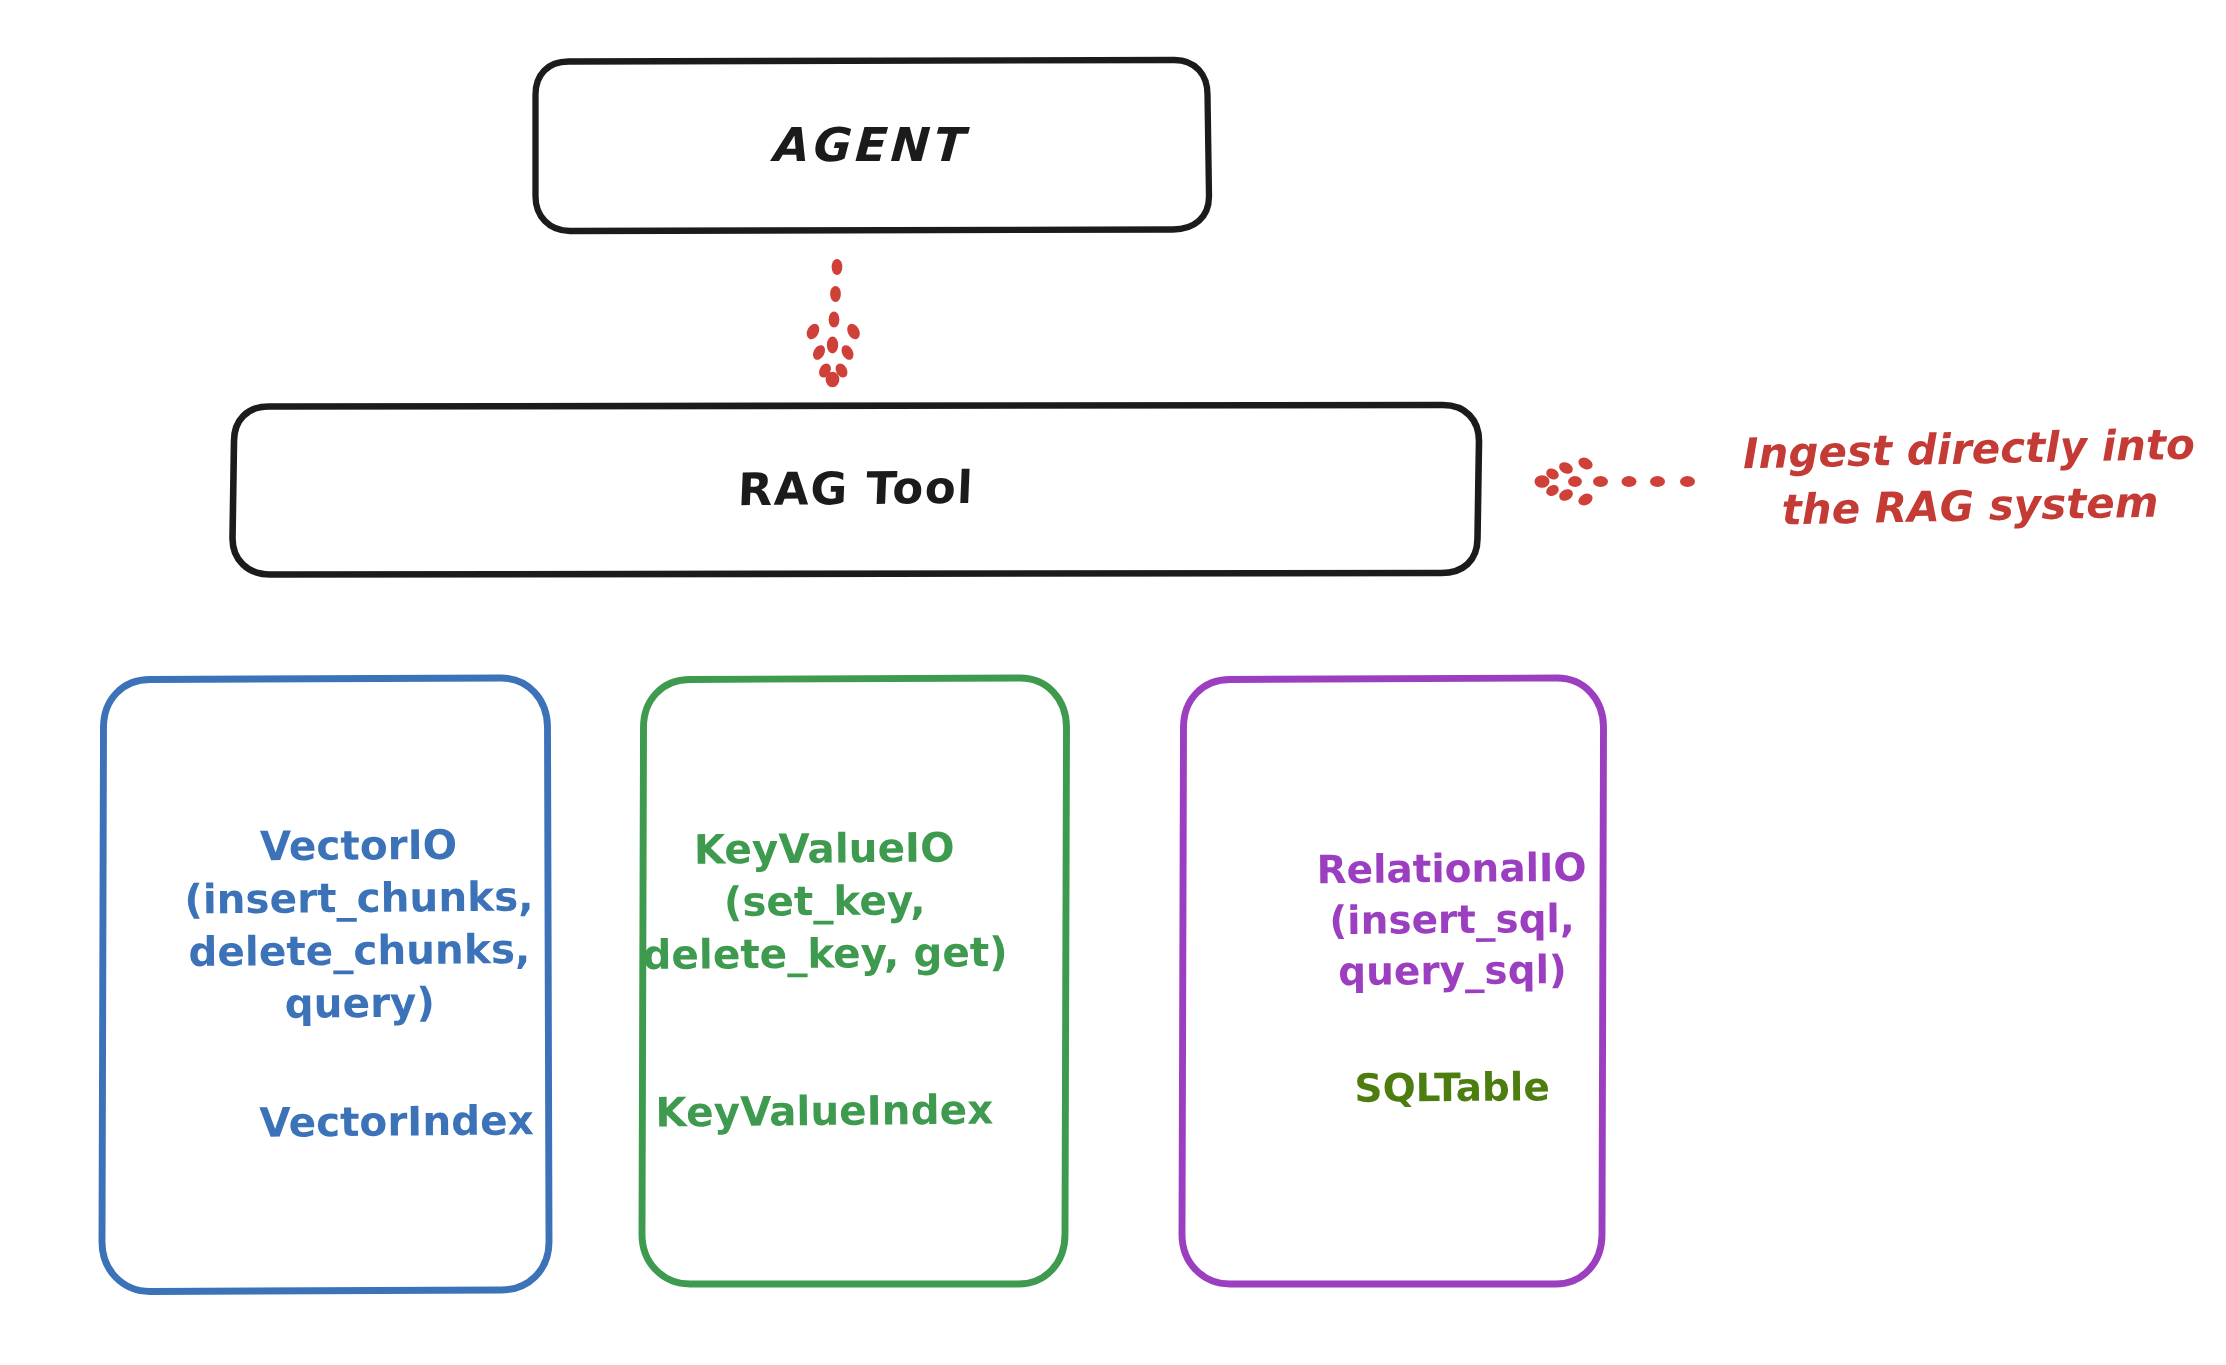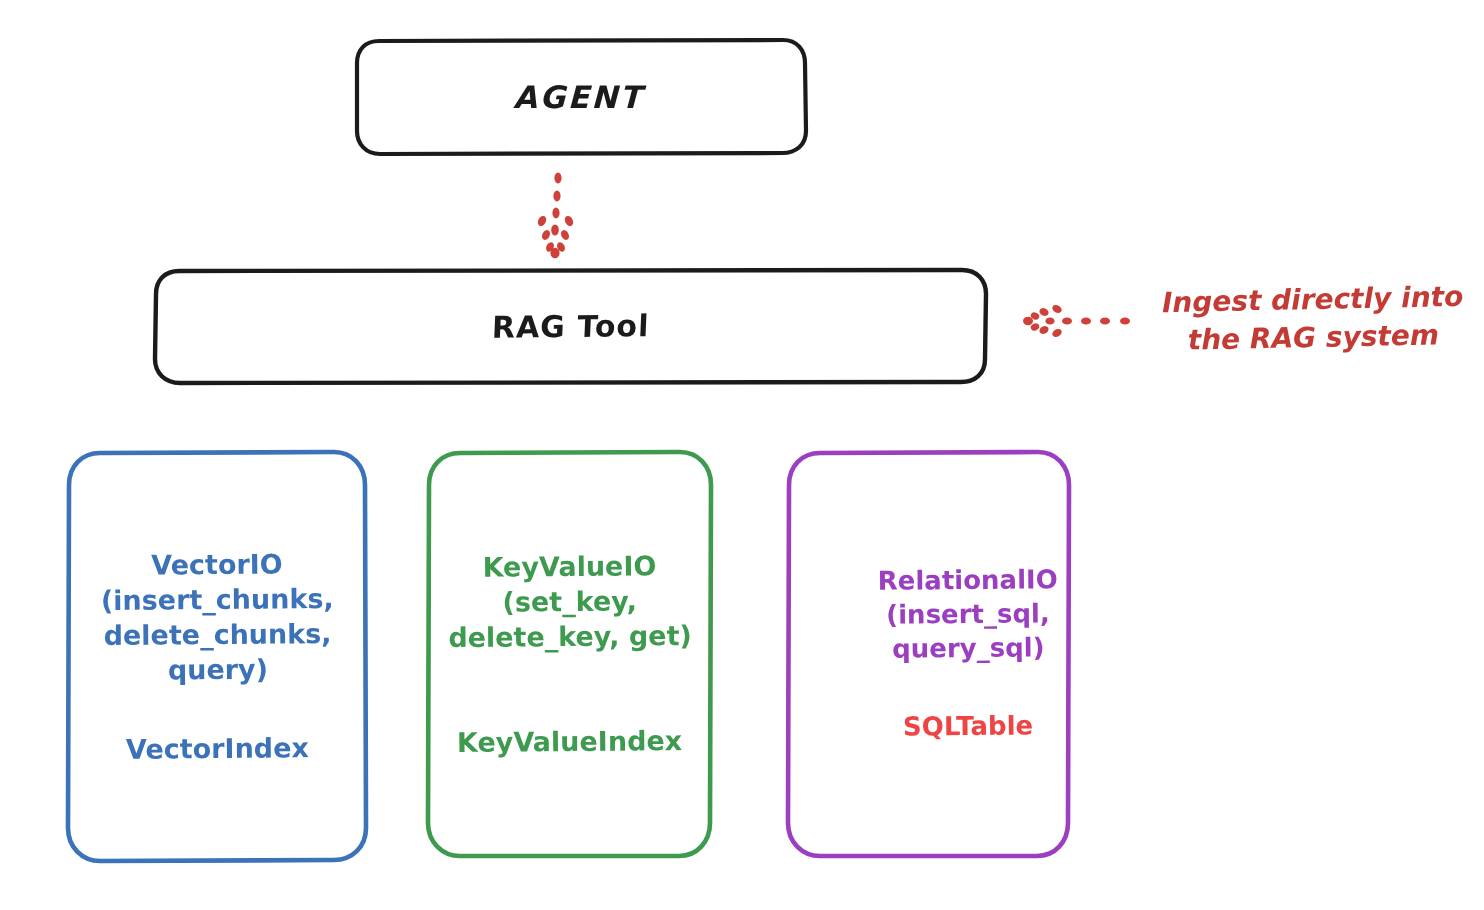--- a/index.html
+++ b/index.html
@@ -64,22 +64,22 @@
     font-size: 30px;
     letter-spacing: 1px;
     color: #1b1b1b;
     transform: skewX(-3deg) rotate(-0.6deg);
   }
 
   
   .provider {
     padding: 0 10px;
   }
-  #vector-node  { left: 68px;  top: 452px; width: 298px; height: 409px; }
-  #keyvalue-node{ left: 428px; top: 452px; width: 283px; height: 404px; gap: 26px; }
+  #vector-node  { left: 68px;  top: 452px; width: 298px; height: 409px; align-items: flex-end; }
+  #keyvalue-node{ left: 408px; top: 452px; width: 283px; height: 404px; gap: 26px; }
   #relational-node { left: 828px; top: 452px; width: 281px; height: 404px; }
 
   .provider .api-block {
     font-family: "DejaVu Sans", sans-serif;
     font-weight: 600;
     line-height: 1.30;
     white-space: pre-line;
     transform: rotate(-0.5deg);
   }
   .provider .index-block {
@@ -89,21 +89,21 @@
     transform: rotate(-0.5deg);
   }
 
   #vector-node .api-block   { font-size: 27px; color: #3b72b8; }
   #vector-node .index-block { font-size: 27px; color: #3b72b8; margin-top: 44px; }
 
   #keyvalue-node .api-block   { font-size: 27px; color: #3d9a4e; }
   #keyvalue-node .index-block { font-size: 27px; color: #3d9a4e; margin-top: 44px; }
 
   #relational-node .api-block   { font-size: 26px; color: #9b3fc0; }
-  #relational-node .index-block { font-size: 26px; color: #ef4444; margin-top: 44px; text-align: center; }
+  #relational-node .index-block { font-size: 26px; color: #4d7c0f; margin-top: 44px; text-align: center; }
 
   
   #annotation-text {
     position: absolute;
     left: 1148px;
     top: 281px;
     width: 330px;
     color: #c43a34;
     font-family: "DejaVu Sans", sans-serif;
     font-style: italic;

